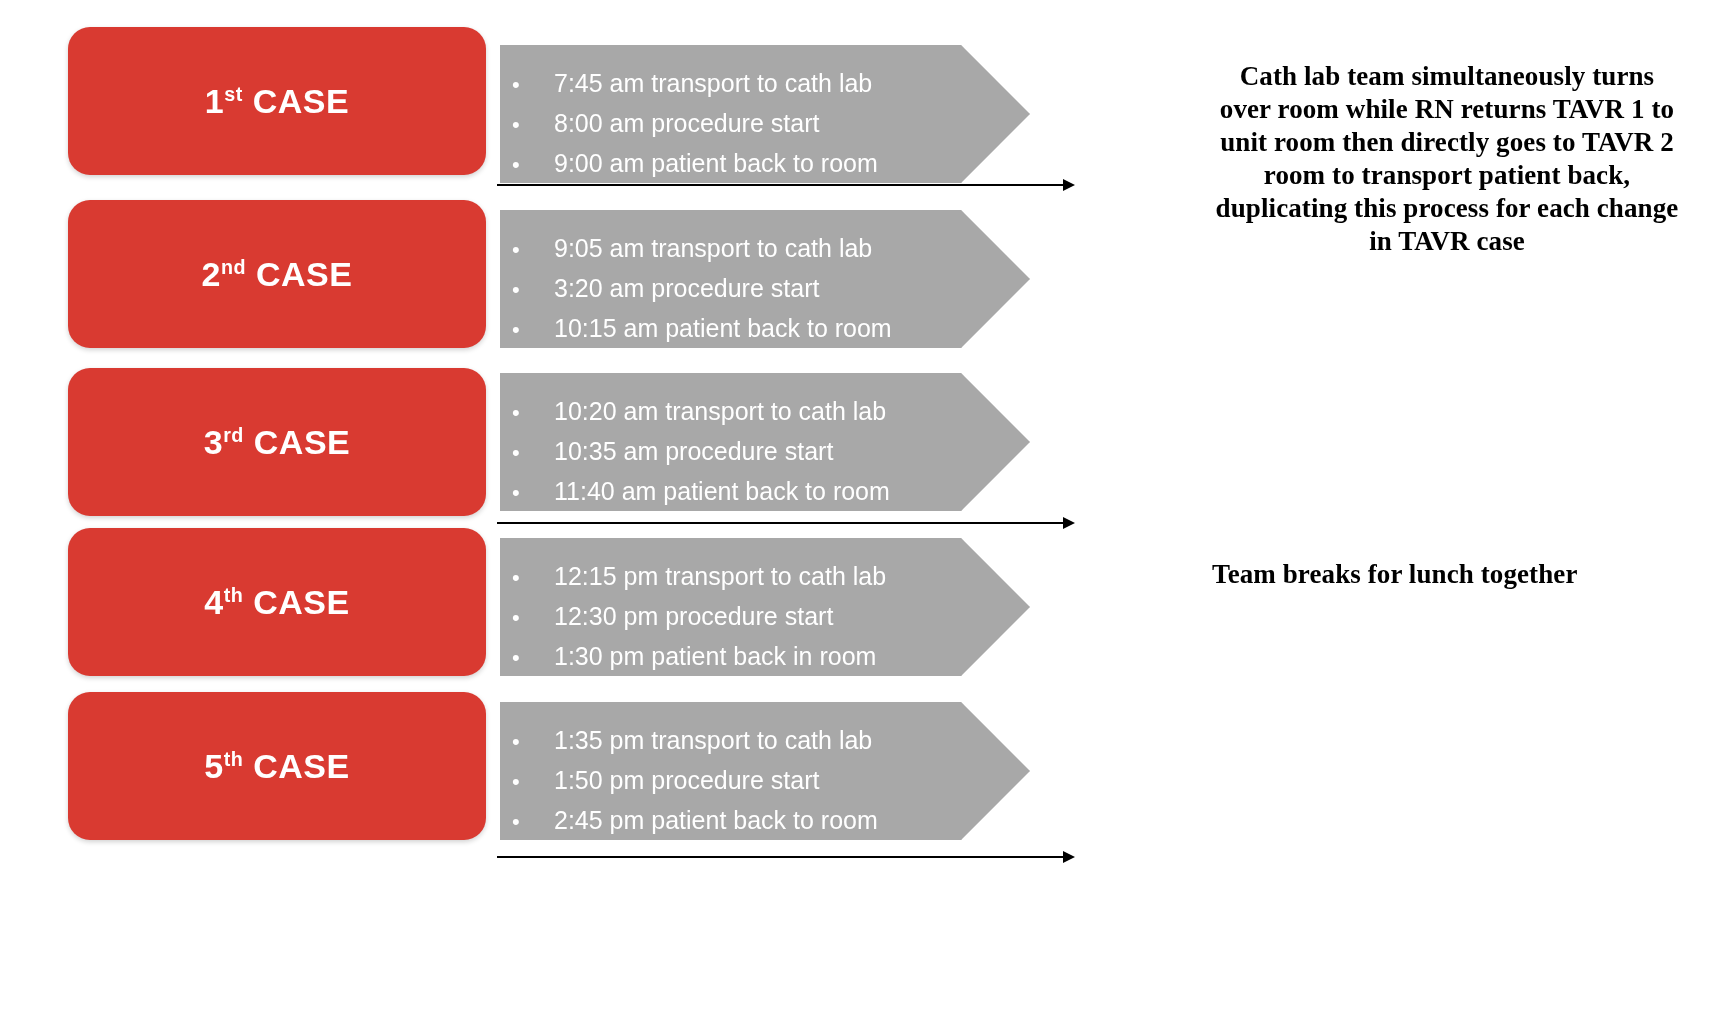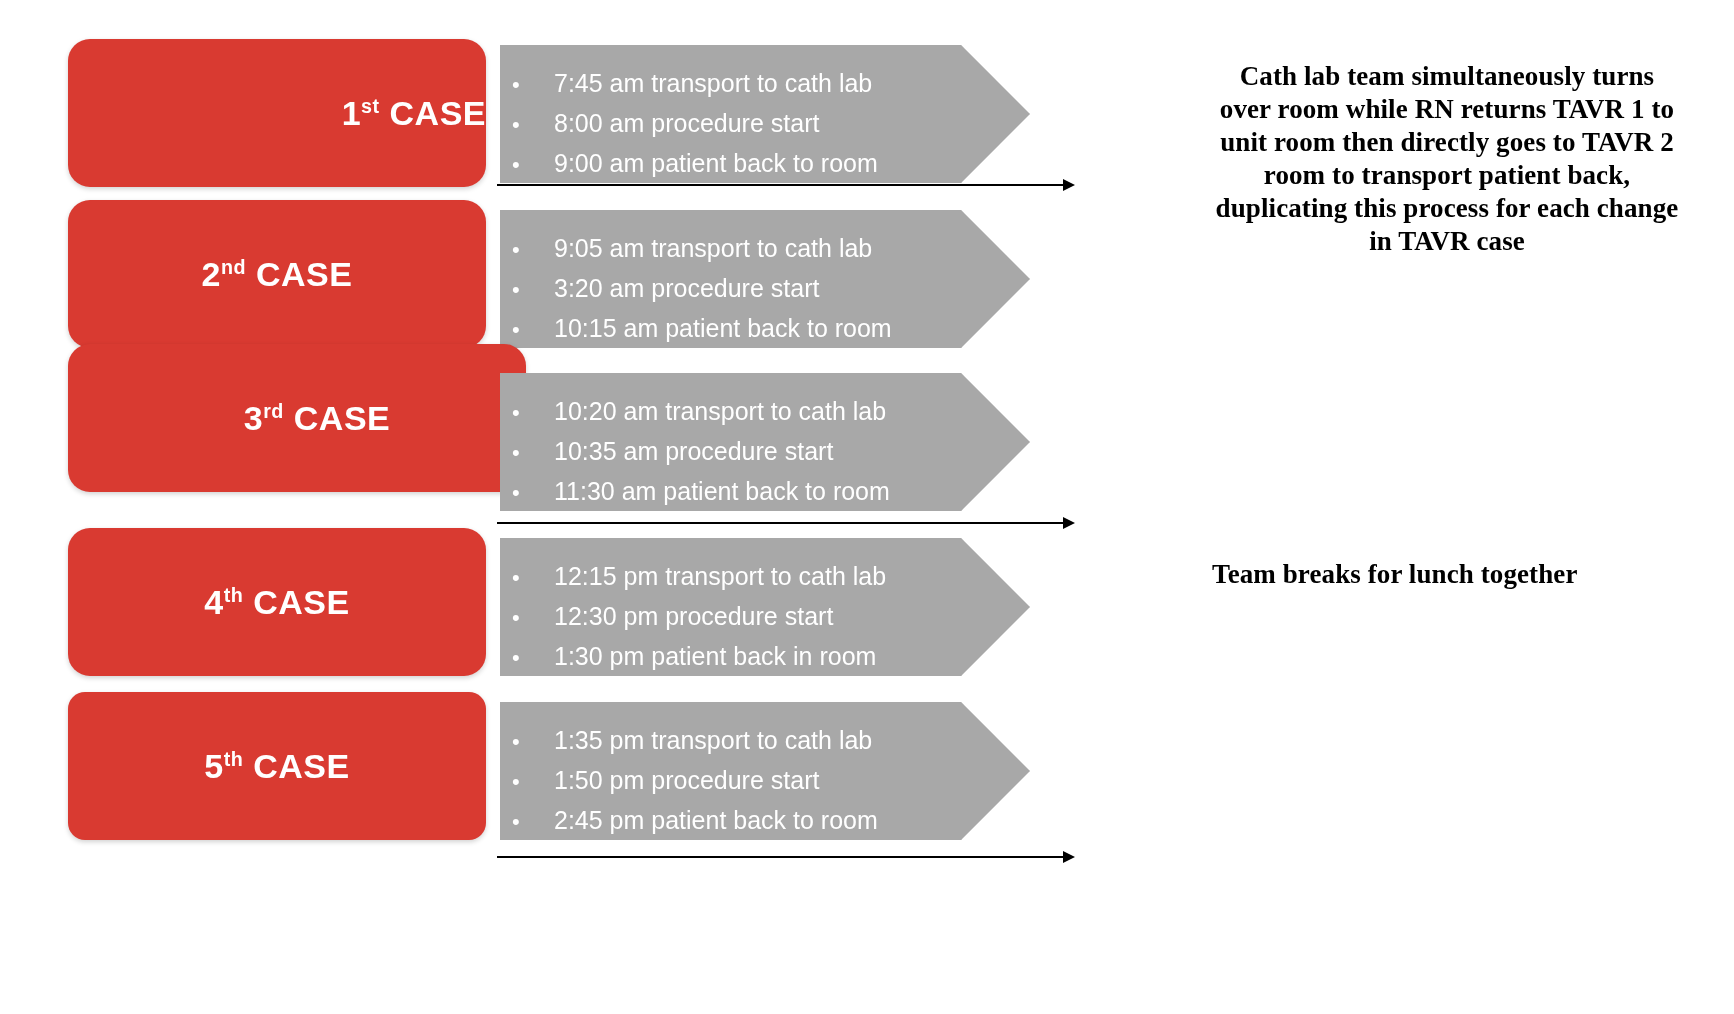--- a/index.html
+++ b/index.html
@@ -43,25 +43,25 @@
     letter-spacing: 0.5px;
     white-space: nowrap;
   }
   .case-label sup {
     font-size: 0.58em;
     vertical-align: super;
     line-height: 0;
     font-weight: bold;
   }
 
-  .case-1 { top: 39px; justify-content: flex-end; }
+  .case-1 { top: 27px; }
   .case-2 { top: 200px; }
-  .case-3 { top: 344px; padding-left: 40px; }
+  .case-3 { top: 368px; }
   .case-4 { top: 528px; }
-  .case-5 { top: 692px; border-radius: 17px; }
+  .case-5 { top: 692px; }
 
   
   .steps-arrow {
     position: absolute;
     left: 500px;
     width: 530px;
     height: 138px;
     background: #a8a8a8;
     box-shadow: 0 2px 5px rgba(0,0,0,0.16);
     -webkit-clip-path: polygon(0 0, 87% 0, 100% 50%, 87% 100%, 0 100%);
@@ -182,21 +182,21 @@
     <div class="step-line">
         <span class="step-bullet">•</span>
         <span>10:20 am transport to cath lab</span>
       </div>
     <div class="step-line">
         <span class="step-bullet">•</span>
         <span>10:35 am procedure start</span>
       </div>
     <div class="step-line">
         <span class="step-bullet">•</span>
-        <span>11:30 am patient back to room</span>
+        <span>11:40 am patient back to room</span>
       </div>
   </div>
 
   <div class="case-box case-4">
     <span class="case-label"><span>4</span><sup>th</sup>&nbsp;<span>CASE</span></span>
   </div>
   <div class="steps-arrow steps-4">
     <div class="step-line">
         <span class="step-bullet">•</span>
         <span>12:15 pm transport to cath lab</span>

